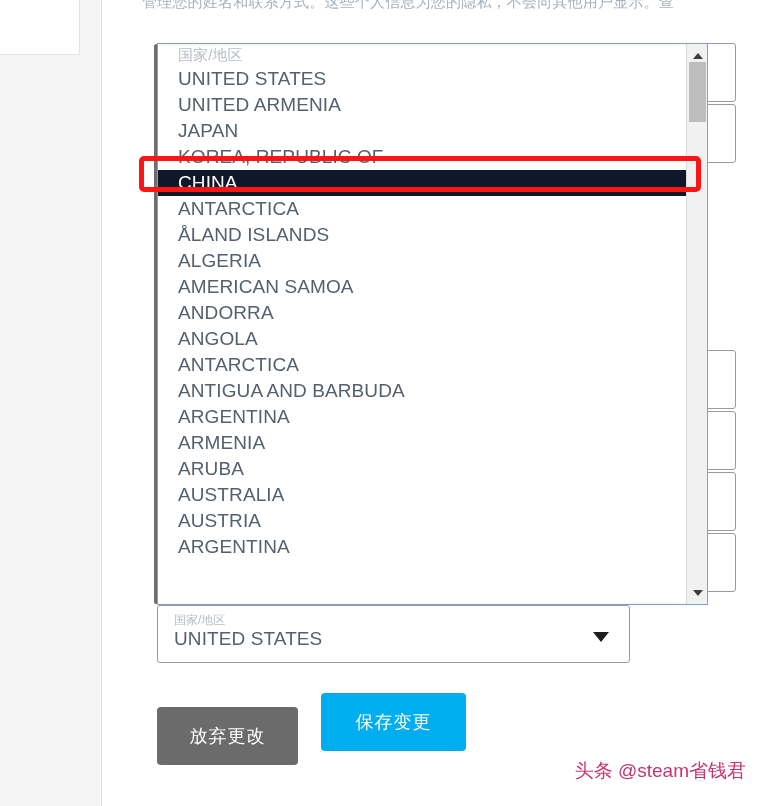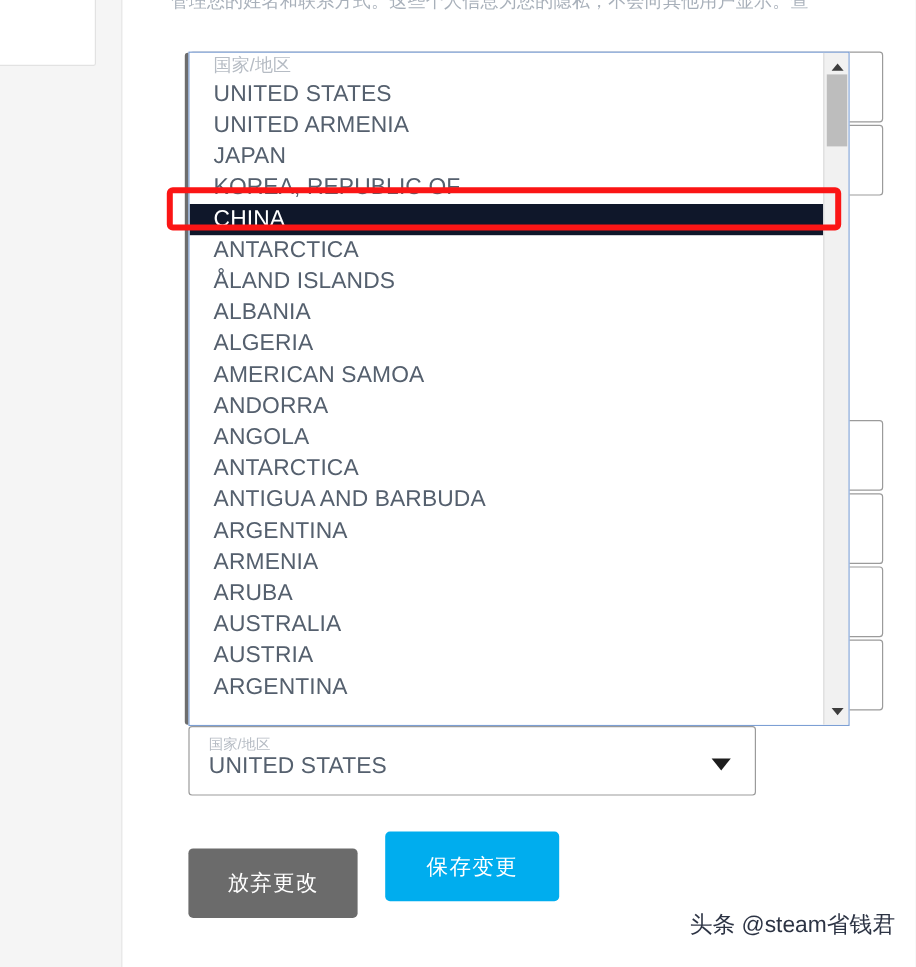--- a/index.html
+++ b/index.html
@@ -207,21 +207,21 @@
     left: 321px; top: 693px;
     width: 145px;
     background: #00adee;
   }
 
   
   .watermark {
     position: absolute;
     right: 17px; bottom: 22px;
     font-size: 19px;
-    color: #0f172a;
+    color: #be185d;
     opacity: .88;
     white-space: nowrap;
   }
 </style>
 </head>
 <body>
 
 <div id="page">
 
   <div class="bg-card-topleft"></div>
@@ -247,21 +247,20 @@
 
     <div class="listbox-items">
       <div class="opt placeholder">国家/地区</div>
       <div class="opt">UNITED STATES</div>
       <div class="opt">UNITED ARMENIA</div>
       <div class="opt">JAPAN</div>
       <div class="opt">KOREA, REPUBLIC OF</div>
       <div class="opt selected">CHINA</div>
       <div class="opt">ANTARCTICA</div>
       <div class="opt">ÅLAND ISLANDS</div>
-      <div class="opt">ALBANIA</div>
       <div class="opt">ALGERIA</div>
       <div class="opt">AMERICAN SAMOA</div>
       <div class="opt">ANDORRA</div>
       <div class="opt">ANGOLA</div>
       <div class="opt">ANTARCTICA</div>
       <div class="opt">ANTIGUA AND BARBUDA</div>
       <div class="opt">ARGENTINA</div>
       <div class="opt">ARMENIA</div>
       <div class="opt">ARUBA</div>
       <div class="opt">AUSTRALIA</div>

